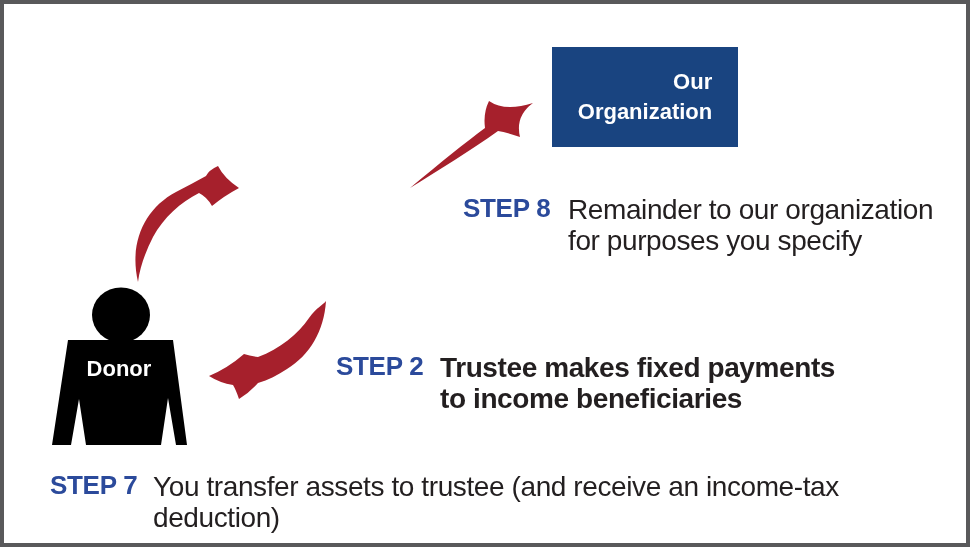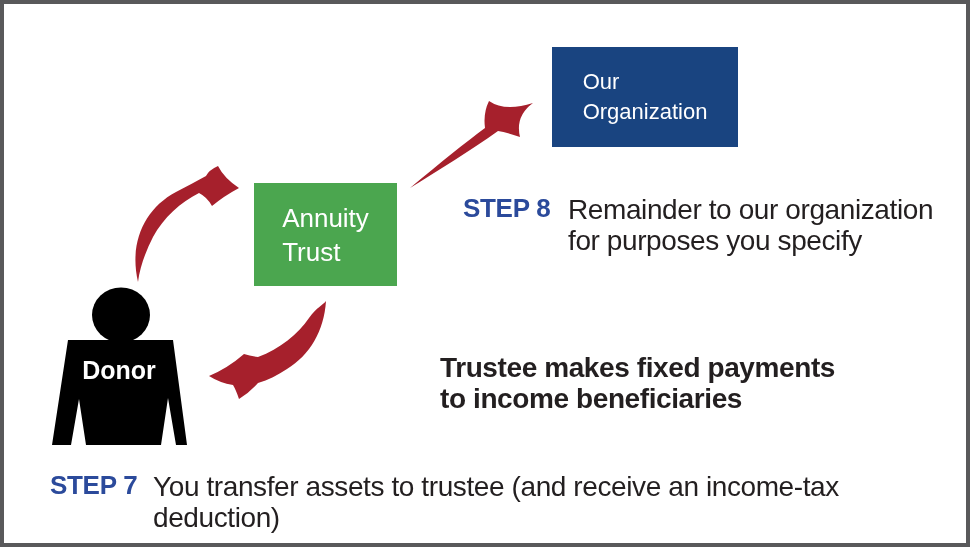--- a/index.html
+++ b/index.html
@@ -22,23 +22,23 @@
     left: 0;
     top: 0;
     width: 962px;
     height: 539px;
   }
   .node-box {
     position: absolute;
     display: flex;
     align-items: center;
     justify-content: center;
-    text-align: left;
+    text-align: right;
     color: #ffffff;
-    font-weight: normal;
+    font-weight: bold;
     white-space: pre-line;
   }
   .org-box {
     left: 548px;
     top: 43px;
     width: 186px;
     height: 100px;
     background: #194480;
     font-size: 22px;
     line-height: 30px;
@@ -53,21 +53,21 @@
     line-height: 34px;
   }
   .donor-label {
     position: absolute;
     left: 55px;
     top: 352px;
     width: 120px;
     text-align: center;
     color: #ffffff;
     font-weight: bold;
-    font-size: 25px;
+    font-size: 22px;
   }
   .step-label {
     position: absolute;
     color: #2B4A9B;
     font-weight: bold;
     font-size: 26px;
     letter-spacing: -0.3px;
     white-space: nowrap;
   }
   .step-text {
@@ -125,28 +125,27 @@
       <ellipse cx="117" cy="311" rx="29" ry="27.5" fill="#000000"></ellipse>
       <path fill-rule="evenodd" d="M64,336 L169,336 L183,441 L48,441 Z
                M67,441 L75,395 L82,441 Z
                M157,441 L164,394 L172,441 Z" fill="#000000"></path>
     </g>
   </svg>
 
   <div class="node-box org-box">Our
 Organization</div>
 
-  <div class="node-box trust-box">Annuity
-Trust</div>
 
   <div class="donor-label">Donor</div>
 
   <div class="step-label step3-label">STEP 8</div>
   <div class="step-text step3-text">Remainder to our organization
 for purposes you specify</div>
 
+  <div class="step-label step2-label">STEP 2</div>
   <div class="step-text step2-text">Trustee makes fixed payments
 to income beneficiaries</div>
 
   <div class="step-label step1-label">STEP 7</div>
   <div class="step-text step1-text">You transfer assets to trustee (and receive an income-tax deduction)</div>
 
 </div>
 
 </body></html>

